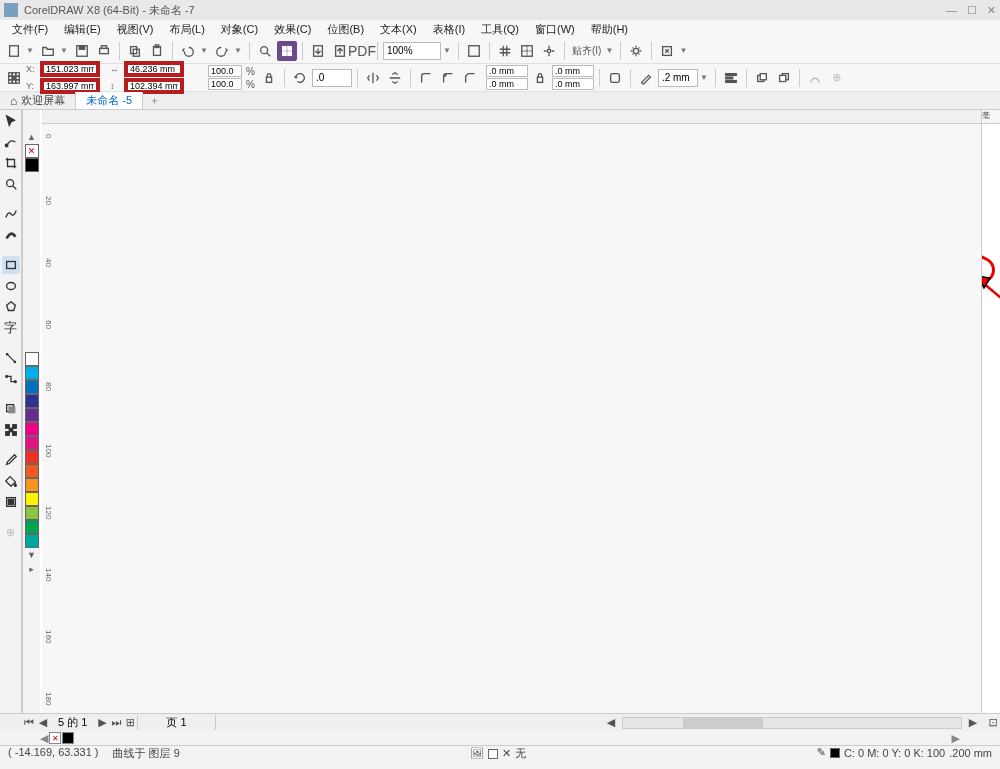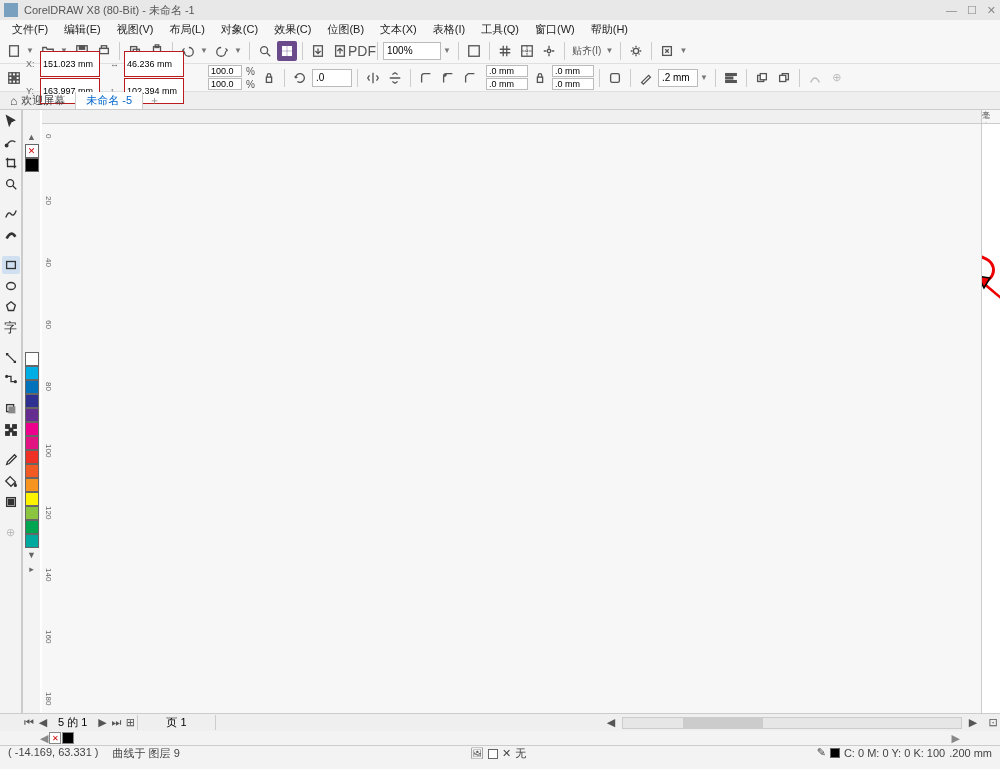--- a/index.html
+++ b/index.html
@@ -21,21 +21,21 @@
 .tb-sep { width: 1px; height: 18px; background: #ccc; margin: 0 3px; }
 .tb-input { height: 18px; border: 1px solid #bbb; padding: 0 3px; font-size: 10px; background: #fff; }
 .tb-label { font-size: 10px; color: #555; padding: 0 2px; }
 .tb-dropdown { width: 10px; font-size: 8px; color: #777; }
 
 
 .propbar { height: 28px; background: #f7f7f7; display: flex; align-items: center; padding: 0 4px; gap: 2px; border-bottom: 1px solid #e0e0e0; }
 .xy-box { display: flex; flex-direction: column; gap: 1px; }
 .xy-row { display: flex; align-items: center; gap: 2px; }
 .xy-label { font-size: 9px; color: #666; width: 12px; }
-.xy-input { width: 60px; height: 12px; border: 1px solid #b91c1c; font-size: 9px; padding: 12px 2px; }
+.xy-input { width: 60px; height: 12px; border: 4px solid #b91c1c; font-size: 9px; padding: 4px 2px; }
 .pct-input { width: 34px; height: 12px; border: 1px solid #bbb; font-size: 9px; padding: 0 2px; }
 
 
 .doctabs { height: 18px; background: #efefef; display: flex; align-items: center; border-bottom: 1px solid #ccc; }
 .doctab { padding: 0 10px; height: 100%; display: flex; align-items: center; border-right: 1px solid #ccc; font-size: 10px; color: #444; cursor: pointer; }
 .doctab.active { background: #fff; color: #0066cc; }
 .doctab .home { font-size: 12px; margin-right: 4px; }
 .doctab-plus { padding: 0 6px; color: #888; cursor: pointer; }
 
 
@@ -91,21 +91,21 @@
 .annot-arrow { position: absolute; z-index: 100; pointer-events: none; }
 
 
 svg { width: 14px; height: 14px; stroke: currentColor; fill: none; stroke-width: 1.5; }
 </style>
 </head>
 <body>
 
 <div class="titlebar">
   <div class="app-icon"></div>
-  <span>CorelDRAW X8 (80-Bit) - 未命名 -1</span>
+  <span>CorelDRAW X8 (64-Bit) - 未命名 -7</span>
   <div class="winbtns">
     <span>—</span>
     <span>☐</span>
     <span>✕</span>
   </div>
 </div>
 
 <div class="menubar">
   <span class="item">文件(F)</span>
   <span class="item">编辑(E)</span>

